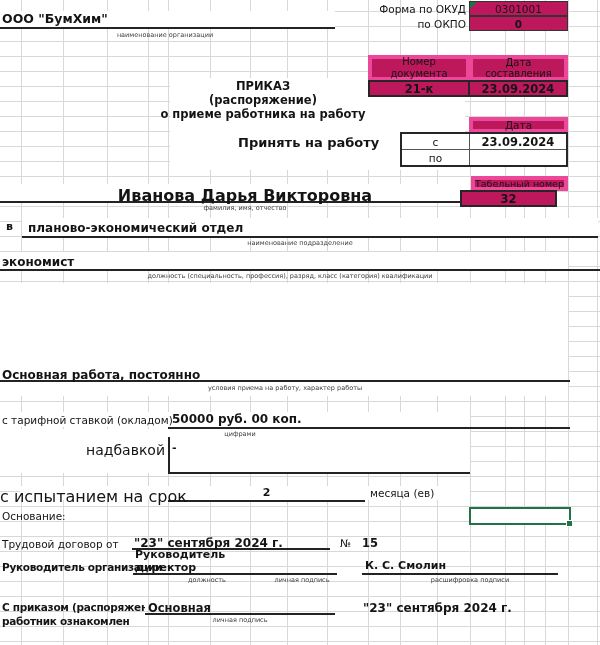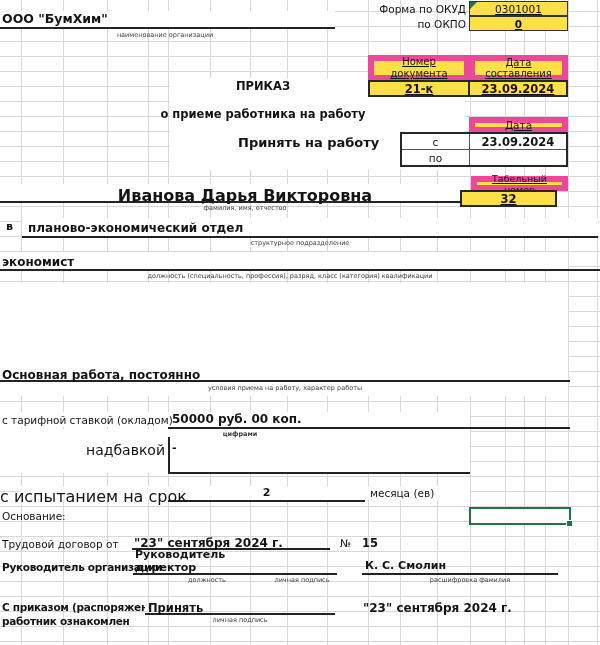--- a/index.html
+++ b/index.html
@@ -5,23 +5,23 @@
   html,body{margin:0;padding:0;background:#fff;}
   #sheet{position:relative;width:600px;height:645px;background:#fff;overflow:hidden;
          font-family:"DejaVu Sans","Liberation Sans",sans-serif;color:#141414;}
   .abs{position:absolute;}
   .b{font-weight:bold;}
   .txt{position:absolute;white-space:nowrap;z-index:3;}
   .cap{position:absolute;font-size:6.5px;color:#3c3c3c;text-align:center;white-space:nowrap;z-index:3;}
   .line{position:absolute;background:#232323;height:2px;z-index:2;}
   .vline{position:absolute;background:#232323;width:2px;z-index:2;}
   .patch{position:absolute;background:#fff;z-index:1;}
-  .cell{position:absolute;background:#fde047;display:flex;align-items:center;justify-content:center;
-        z-index:2;box-sizing:border-box;text-align:center;text-decoration:underline;}
-  .thin{border:6px solid #ec4899;}
+  .cell{position:absolute;background:#be185d;display:flex;align-items:center;justify-content:center;
+        z-index:2;box-sizing:border-box;text-align:center;}
+  .thin{border:4px solid #ec4899;}
   .thick{border:2px solid #262626;}
   .med{border:1.5px solid #333;}
   .gridline{position:absolute;background:#d8d8d8;z-index:0;}
   .right{text-align:right;}
   .center{text-align:center;}
   #sel-cell{position:absolute;left:469px;top:507px;width:102px;height:18px;border:2px solid #217346;
             background:#fff;z-index:2;box-sizing:border-box;}
   #sel-cell .handle{position:absolute;right:-4px;bottom:-4px;width:5px;height:5px;background:#217346;border:1px solid #fff;}
   .tri{position:absolute;left:470px;top:2px;width:0;height:0;border-top:7px solid #217346;
        border-right:7px solid transparent;z-index:4;}
@@ -114,20 +114,21 @@
   <div class="tri"></div>
   <div class="txt right" style="left:320px;top:18px;width:146px;font-size:10.5px;">по ОКПО</div>
   <div class="cell med b" style="left:469px;top:16px;width:99px;height:15px;font-size:10.5px;">0</div>
 
   <div class="cell thin" style="left:368px;top:55px;width:102px;height:26px;font-size:10px;line-height:12px;white-space:normal;">Номер документа</div>
   <div class="cell thin" style="left:469px;top:55px;width:99px;height:26px;font-size:10px;">Дата составления</div>
   <div class="cell thick b" style="left:368px;top:80px;width:102px;height:17px;font-size:11.5px;">21-к</div>
   <div class="cell thick b" style="left:468px;top:80px;width:100px;height:17px;font-size:11.5px;">23.09.2024</div>
 
   <div class="txt b center" style="left:103px;top:79px;width:320px;font-size:11.5px;">ПРИКАЗ</div>
+  <div class="txt b center" style="left:103px;top:93px;width:320px;font-size:11.5px;">(распоряжение)</div>
   <div class="txt b center" style="left:103px;top:107px;width:320px;font-size:11.5px;">о приеме работника на работу</div>
 
   <div class="txt b" style="left:238px;top:135px;font-size:13px;">Принять на работу</div>
 
   <div class="cell thin" style="left:469px;top:117px;width:99px;height:16px;font-size:10.5px;">Дата</div>
   <div class="abs" style="left:400px;top:132px;width:168px;height:35px;border:2px solid #262626;background:#fff;z-index:2;box-sizing:border-box;">
     <div class="abs" style="left:67px;top:0;width:1px;height:31px;background:#555;"></div>
     <div class="abs" style="left:0;top:15px;width:164px;height:1px;background:#555;"></div>
     <div class="abs center" style="left:0;top:2px;width:67px;font-size:10.5px;">с</div>
     <div class="abs center b" style="left:68px;top:1px;width:96px;font-size:11.5px;">23.09.2024</div>
@@ -138,34 +139,34 @@
   <div class="cell thin" style="left:471px;top:176px;width:97px;height:15px;font-size:9.5px;">Табельный номер</div>
   <div class="cell thick b" style="left:460px;top:190px;width:97px;height:17px;font-size:11.5px;">32</div>
 
   <div class="txt b center" style="left:30px;top:186px;width:430px;font-size:16px;">Иванова Дарья Викторовна</div>
   <div class="line" style="left:0;top:201px;width:460px;"></div>
   <div class="cap" style="left:130px;top:204px;width:230px;">фамилия, имя, отчество</div>
 
   <div class="txt b" style="left:6px;top:220px;font-size:11px;">в</div>
   <div class="txt b" style="left:28px;top:221px;font-size:12px;">планово-экономический отдел</div>
   <div class="line" style="left:22px;top:236px;width:576px;"></div>
-  <div class="cap" style="left:190px;top:239px;width:220px;">структурное подразделение</div>
+  <div class="cap" style="left:190px;top:239px;width:220px;">наименование подразделение</div>
 
   <div class="txt b" style="left:2px;top:255px;font-size:12px;">экономист</div>
   <div class="line" style="left:0;top:269px;width:600px;"></div>
   <div class="cap" style="left:90px;top:272px;width:400px;">должность (специальность, профессия), разряд, класс (категория) квалификации</div>
 
   <div class="txt b" style="left:2px;top:368px;font-size:12px;">Основная работа, постоянно</div>
   <div class="line" style="left:0;top:380px;width:570px;"></div>
   <div class="cap" style="left:85px;top:384px;width:400px;">условия приема на работу, характер работы</div>
 
   <div class="txt" style="left:2px;top:414px;font-size:10.5px;">с тарифной ставкой (окладом)</div>
   <div class="txt b" style="left:172px;top:412px;font-size:12px;">50000 руб. 00 коп.</div>
   <div class="line" style="left:168px;top:427px;width:402px;"></div>
-  <div class="cap" style="left:190px;top:430px;width:100px;font-weight:bold;">цифрами</div>
+  <div class="cap" style="left:190px;top:430px;width:100px;">цифрами</div>
 
   <div class="txt right" style="left:65px;top:442px;width:100px;font-size:14px;">надбавкой</div>
   <div class="txt b" style="left:172px;top:441px;font-size:11px;">-</div>
   <div class="vline" style="left:168px;top:437px;height:37px;"></div>
   <div class="line" style="left:168px;top:472px;width:302px;"></div>
 
   <div class="txt right" style="left:0;top:487px;width:165px;font-size:16px;">с испытанием на срок</div>
   <div class="txt b center" style="left:168px;top:486px;width:197px;font-size:11px;">2</div>
   <div class="line" style="left:168px;top:500px;width:197px;"></div>
   <div class="txt" style="left:370px;top:487px;font-size:10.5px;">месяца (ев)</div>
@@ -181,22 +182,22 @@
   <div class="txt" style="left:340px;top:537px;font-size:10.5px;">№</div>
   <div class="txt b" style="left:362px;top:536px;font-size:11.5px;">15</div>
 
   <div class="txt b" style="left:2px;top:561px;font-size:10.5px;letter-spacing:-0.3px;">Руководитель организации</div>
   <div class="abs b" style="left:135px;top:548px;width:105px;font-size:11px;line-height:13px;z-index:3;">Руководитель директор</div>
   <div class="line" style="left:133px;top:573px;width:204px;"></div>
   <div class="cap" style="left:157px;top:576px;width:100px;">должность</div>
   <div class="cap" style="left:252px;top:576px;width:100px;">личная подпись</div>
   <div class="txt b" style="left:365px;top:559px;font-size:11px;">К. С. Смолин</div>
   <div class="line" style="left:362px;top:573px;width:196px;"></div>
-  <div class="cap" style="left:370px;top:576px;width:200px;">расшифровка фамилия</div>
+  <div class="cap" style="left:370px;top:576px;width:200px;">расшифровка подписи</div>
 
   <div class="txt b" style="left:2px;top:601px;width:143px;overflow:hidden;font-size:10.5px;letter-spacing:-0.3px;">С приказом (распоряжением)</div>
   <div class="txt b" style="left:2px;top:615px;font-size:10.5px;letter-spacing:-0.3px;">работник ознакомлен</div>
-  <div class="txt b" style="left:148px;top:601px;font-size:11.5px;">Принять</div>
+  <div class="txt b" style="left:148px;top:601px;font-size:11.5px;">Основная</div>
   <div class="line" style="left:145px;top:613px;width:190px;"></div>
   <div class="cap" style="left:190px;top:616px;width:100px;">личная подпись</div>
   <div class="txt b" style="left:363px;top:601px;font-size:12px;">"23" сентября 2024 г.</div>
 
 </div>
 
 </body></html>

